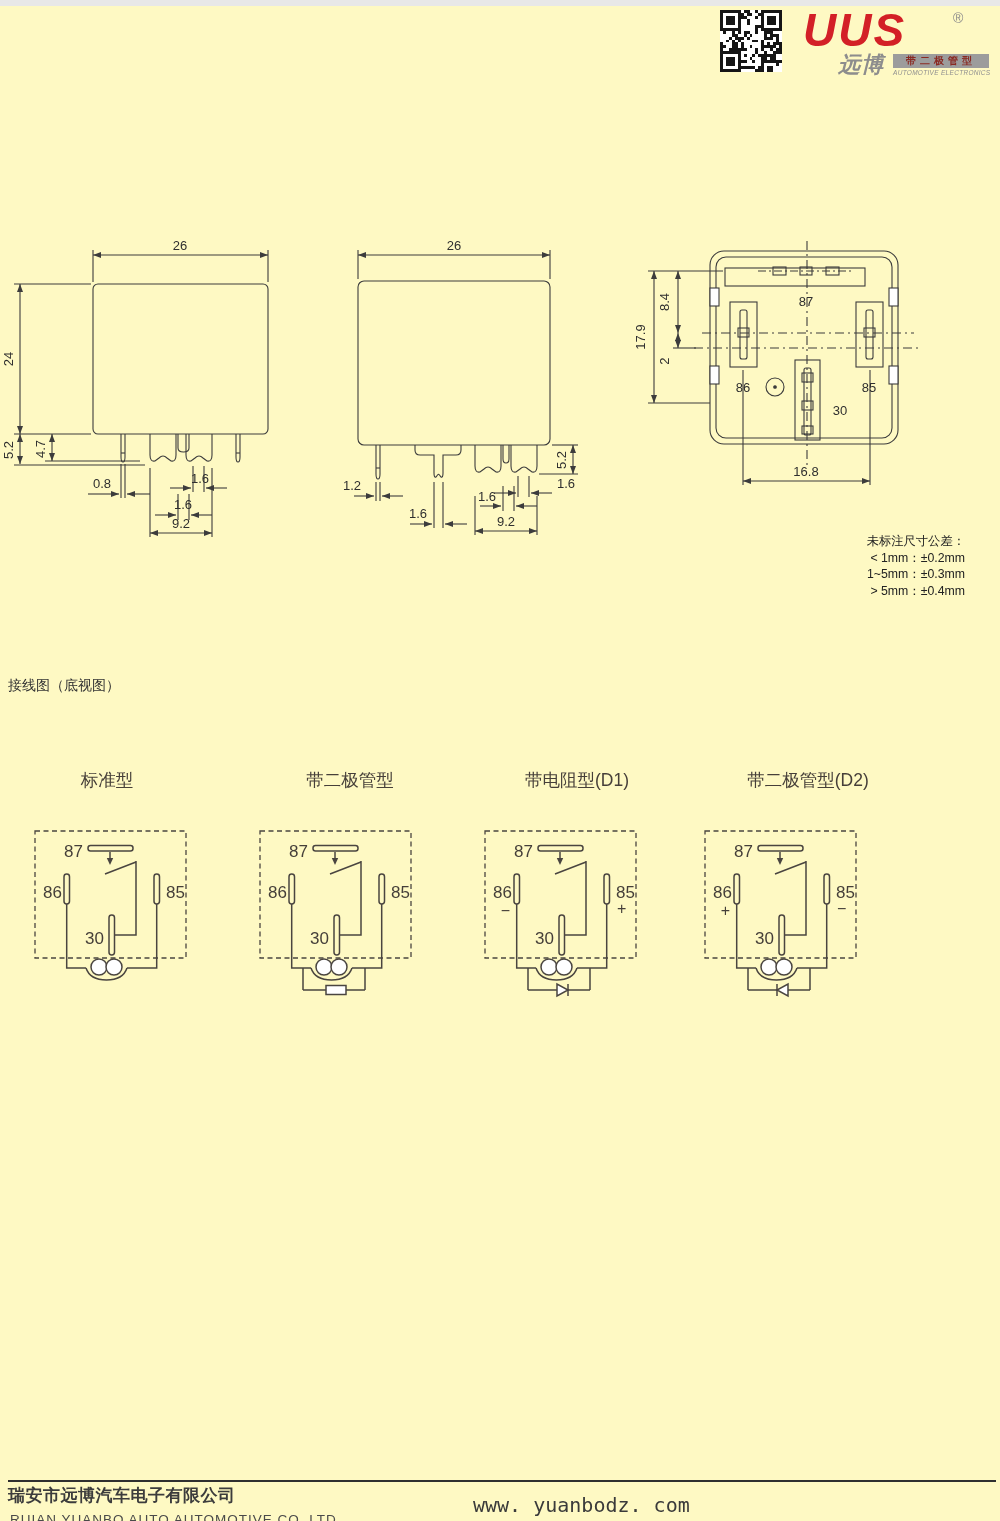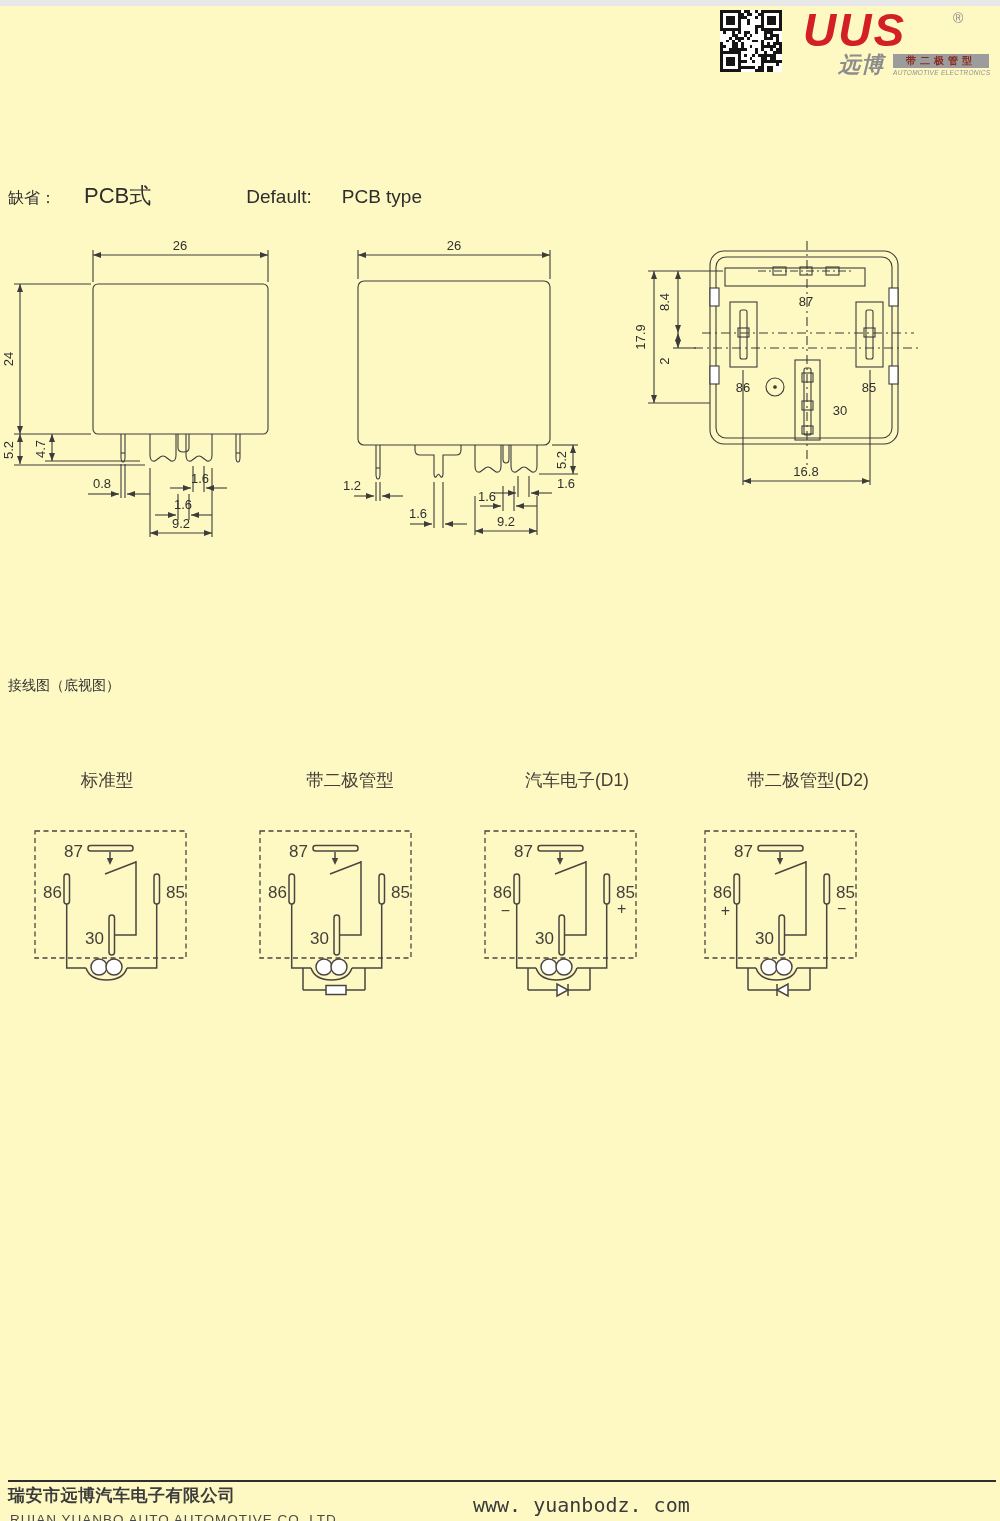--- a/index.html
+++ b/index.html
@@ -279,26 +279,20 @@
     </div>
   <div class="uus" style="color:#d32027;">UUS</div>
   <div class="reg">®</div>
   <div class="yb-cn">远博</div>
   <div class="subbar">
     <span>带二极管型</span>
   </div>
   <div class="sub-en">AUTOMOTIVE ELECTRONICS</div>
 
 
-  <div class="dline">
-    <span class="dl-cn">缺省：</span>
-    <span class="dl-cnv">PCB式</span>
-    <span class="dl-en">Default:</span>
-    <span class="dl-env">PCB type</span>
-  </div>
 
   <svg class="abs draw" style="left:0;top:232px;" width="320" height="320" viewBox="0 0 320 320">
     <defs>
       <marker id="d1ae" markerWidth="9" markerHeight="6" refX="8" refY="3" orient="auto" markerUnits="userSpaceOnUse">
           <path d="M0,0 L8,3 L0,6 Z" fill="#3c3c3c"></path>
         </marker>
       <marker id="d1as" markerWidth="9" markerHeight="6" refX="0" refY="3" orient="auto" markerUnits="userSpaceOnUse">
           <path d="M8,0 L0,3 L8,6 Z" fill="#3c3c3c"></path>
         </marker>
     </defs>
@@ -472,26 +466,32 @@
     <text x="176" y="68" text-anchor="middle" font-size="19">87</text>
     <text x="113" y="154" text-anchor="middle" font-size="19">86</text>
     <text x="239" y="154" text-anchor="middle" font-size="19">85</text>
     <text x="210" y="177" text-anchor="middle" font-size="19">30</text>
     <text x="15" y="99" text-anchor="middle" transform="rotate(-90 15 99)">17.9</text>
     <text x="39" y="64" text-anchor="middle" transform="rotate(-90 39 64)">8.4</text>
     <text x="39" y="123" text-anchor="middle" transform="rotate(-90 39 123)">2</text>
     <text x="176" y="238" text-anchor="middle" font-size="15">16.8</text>
   </svg>
 
+  <div class="tol">
+    <div>未标注尺寸公差：</div>
+    <div>&lt; 1mm：±0.2mm</div>
+    <div>1~5mm：±0.3mm</div>
+    <div>&gt; 5mm：±0.4mm</div>
+  </div>
 
   <div class="sect-title">接线图（底视图）</div>
 
   <div class="cap" style="left:107px;">标准型</div>
   <div class="cap" style="left:350px;">带二极管型</div>
-  <div class="cap" style="left:577px;">汽车电子(D1)</div>
+  <div class="cap" style="left:577px;">带电阻型(D1)</div>
   <div class="cap" style="left:808px;">带二极管型(D2)</div>
 
   <svg class="abs circ" style="left:20px;top:812px;" width="200" height="190" viewBox="0 0 200 190">
     <g stroke="#4a4540" stroke-width="1.5" fill="none">
       <rect x="15" y="13" width="151" height="127" stroke-width="1.3" stroke-dasharray="5,3.5"></rect>
       <rect x="68" y="27.5" width="45" height="5.5" rx="2.5"></rect>
       <line x1="90" y1="34" x2="90" y2="41"></line>
         <polygon points="86.8,40 93.2,40 90,47" fill="#4a4540" stroke="none"></polygon>
       <path d="M85,56 L116,44 M116,43 V117 H94.5"></path>
       <rect x="89" y="97" width="5.5" height="40" rx="2.7"></rect>

